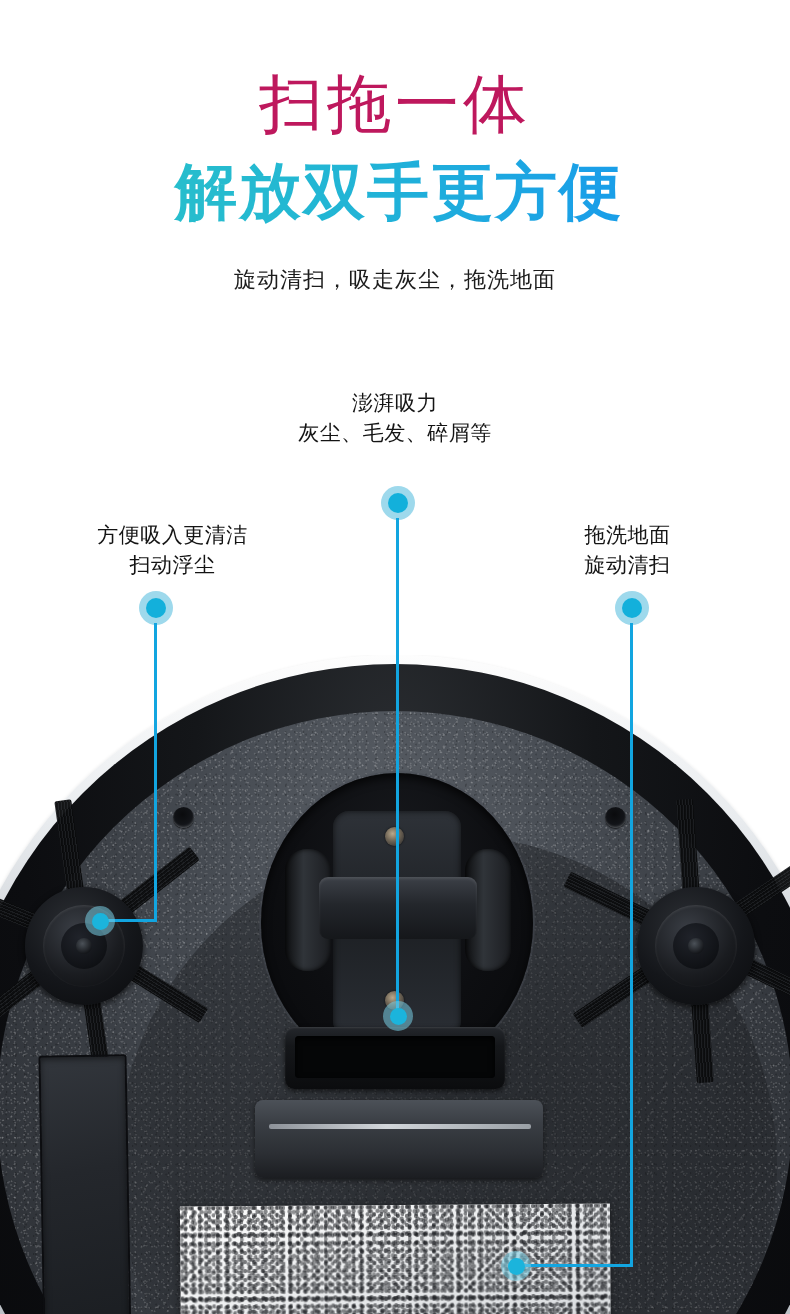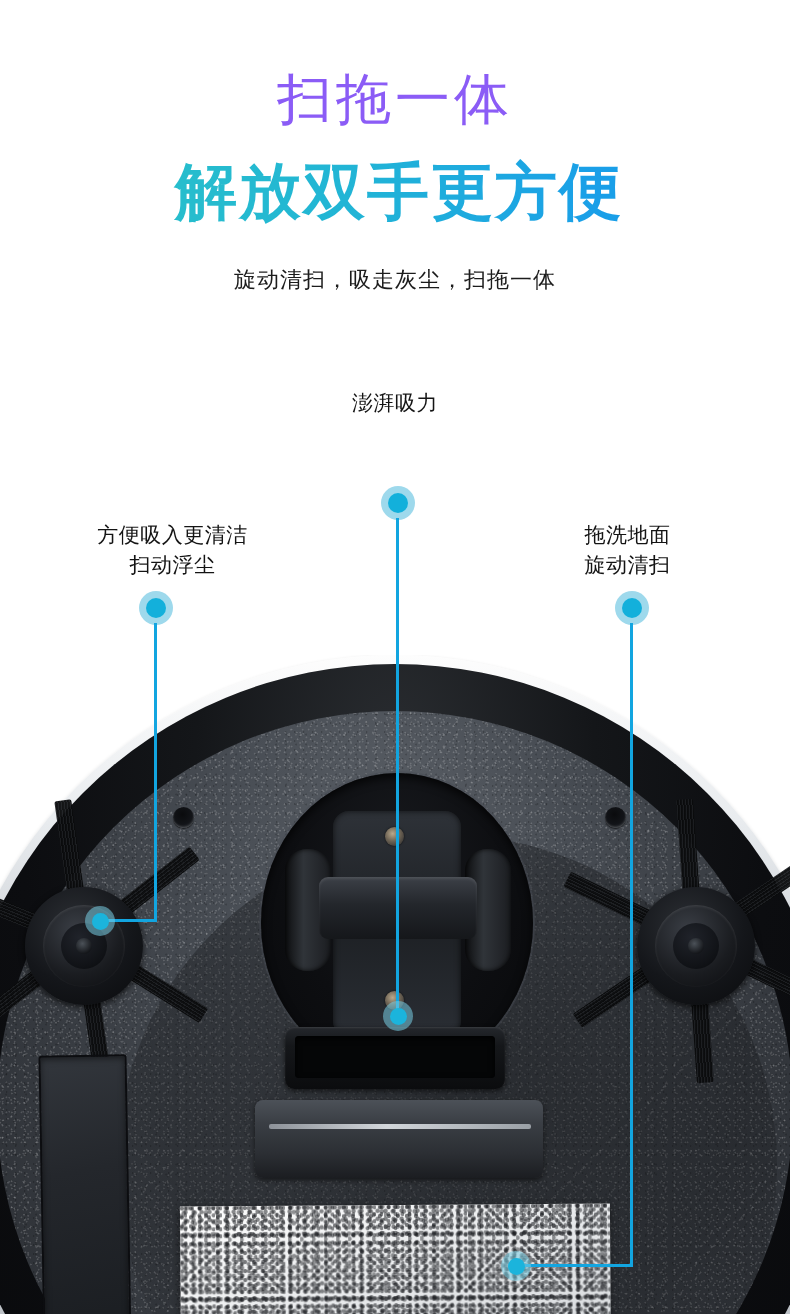--- a/index.html
+++ b/index.html
@@ -21,27 +21,26 @@
     overflow: hidden;
   }
 
   
   .headline-1 {
     position: absolute;
     top: 62px;
     left: 0;
     width: 790px;
     text-align: center;
-    font-size: 55px;
+    font-size: 64px;
     line-height: 84px;
     letter-spacing: 4px;
-    color: #8b5cf6;
+    color: #be185d;
     font-weight: 400;
     white-space: nowrap;
-    font-family: Liberation Mono, monospace;
   }
 
   .headline-2 {
     position: absolute;
     top: 155px;
     left: 4px;
     width: 790px;
     text-align: center;
     font-size: 62px;
     line-height: 74px;
@@ -378,24 +377,25 @@
 </style>
 </head>
 <body>
 
 <div id="page">
 
   <div class="headline-1">扫拖一体</div>
 
   <div class="headline-2">解放双手更方便</div>
 
-  <div class="sub-headline">旋动清扫，吸走灰尘，扫拖一体</div>
+  <div class="sub-headline">旋动清扫，吸走灰尘，拖洗地面</div>
 
   <div class="callout-label" id="label-suction">
     <span class="ln">澎湃吸力</span>
+    <span class="ln">灰尘、毛发、碎屑等</span>
   </div>
 
   <div class="callout-label" id="label-left">
     <span class="ln">方便吸入更清洁</span>
     <span class="ln">扫动浮尘</span>
   </div>
 
   <div class="callout-label" id="label-right">
     <span class="ln">拖洗地面</span>
     <span class="ln">旋动清扫</span>

